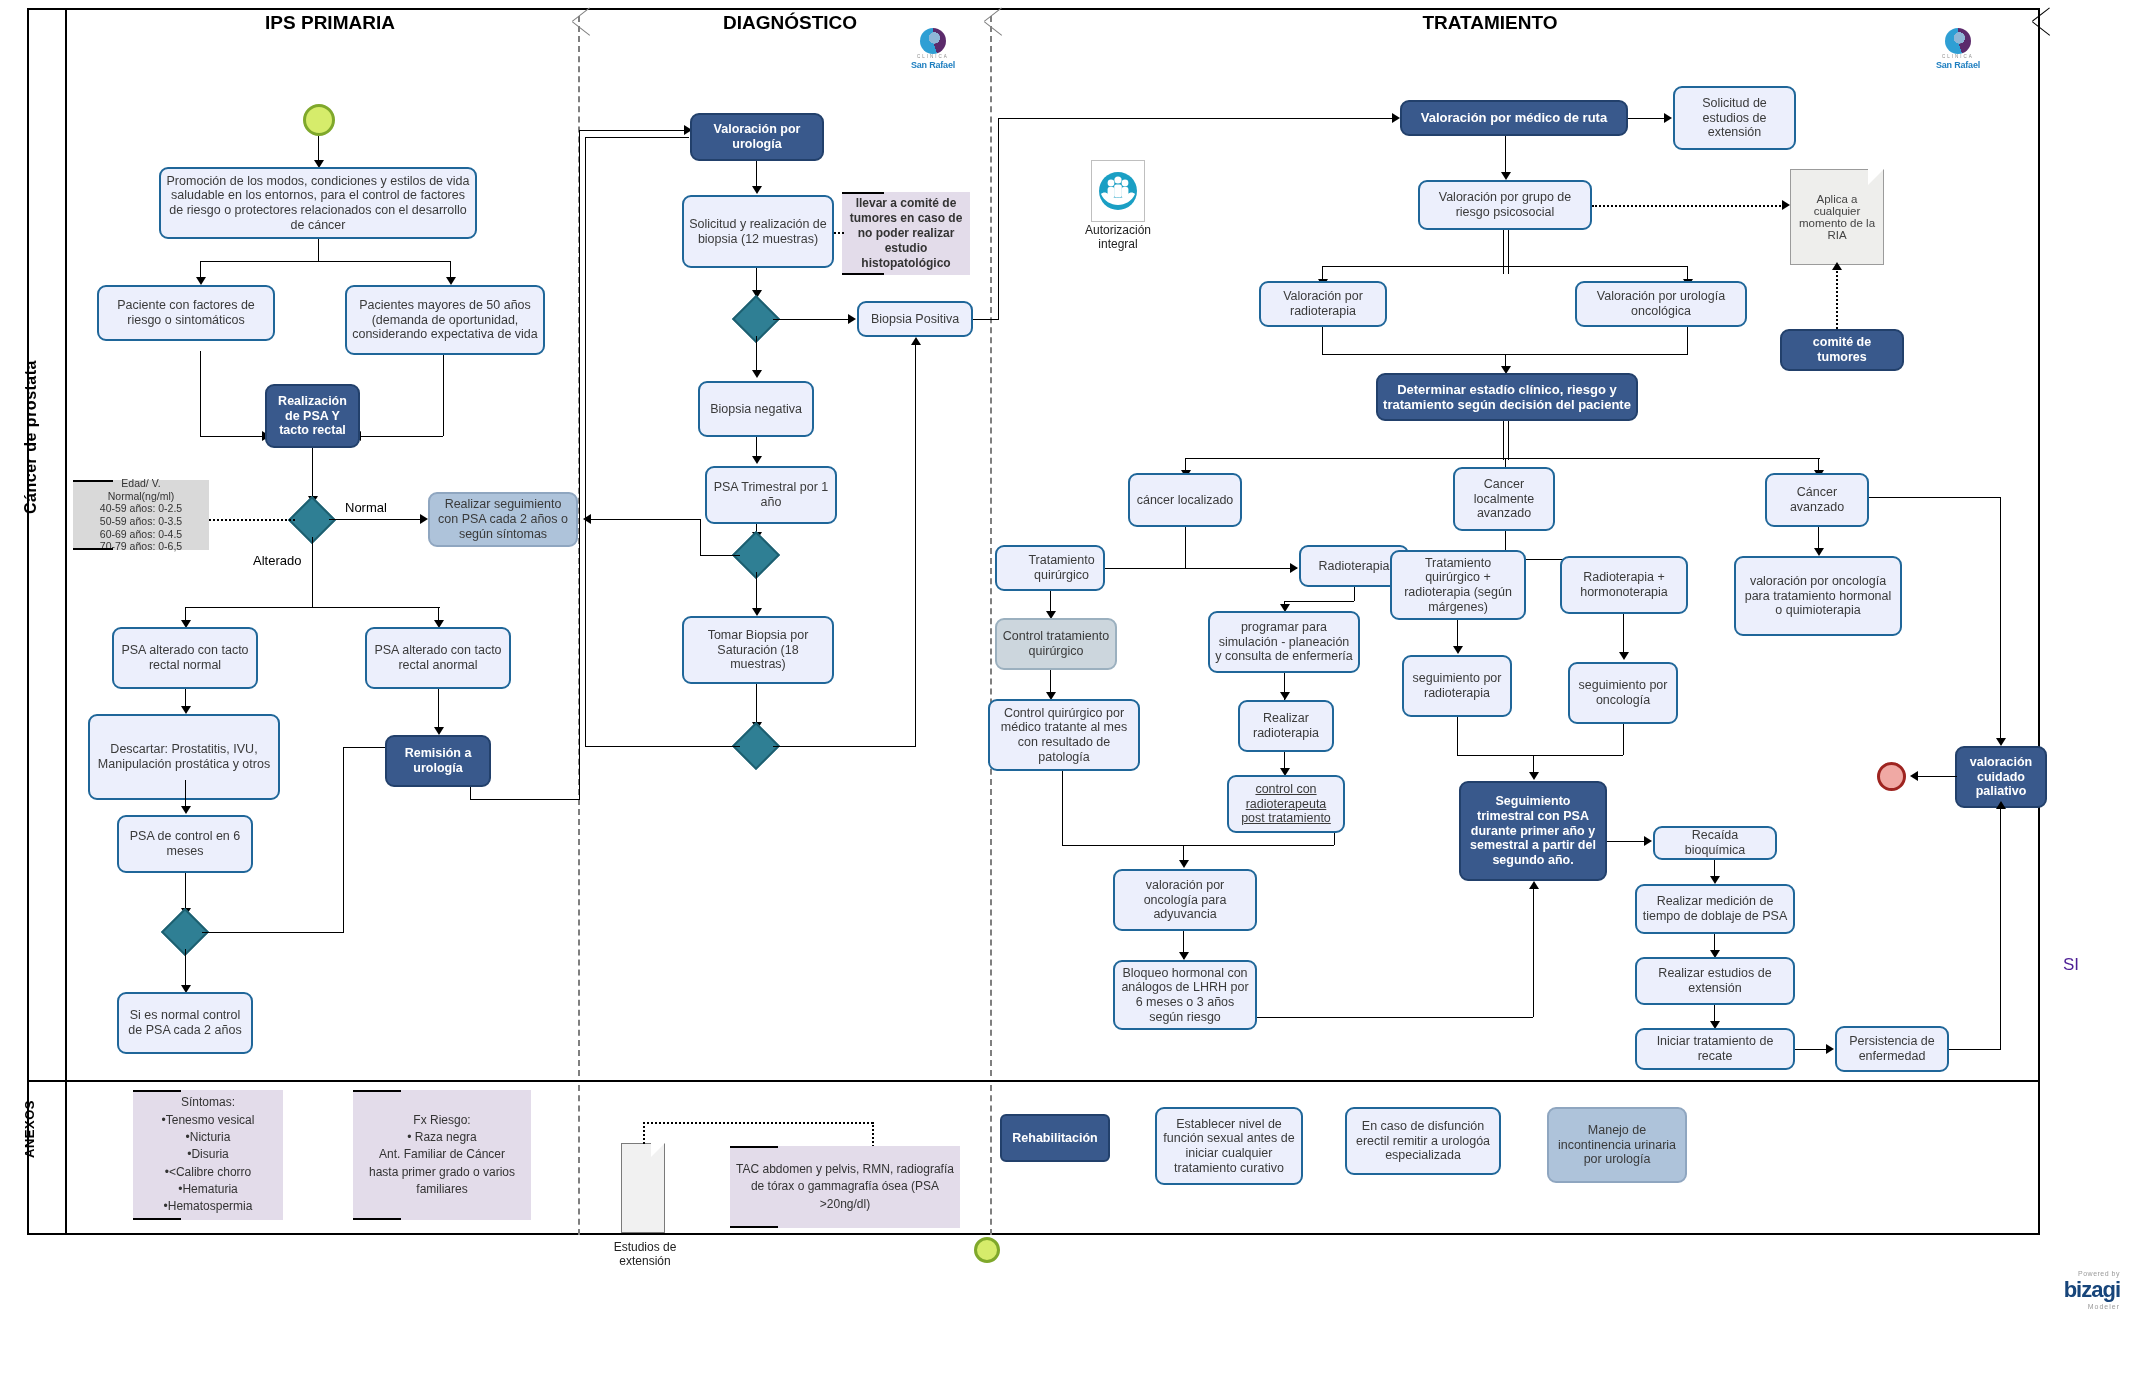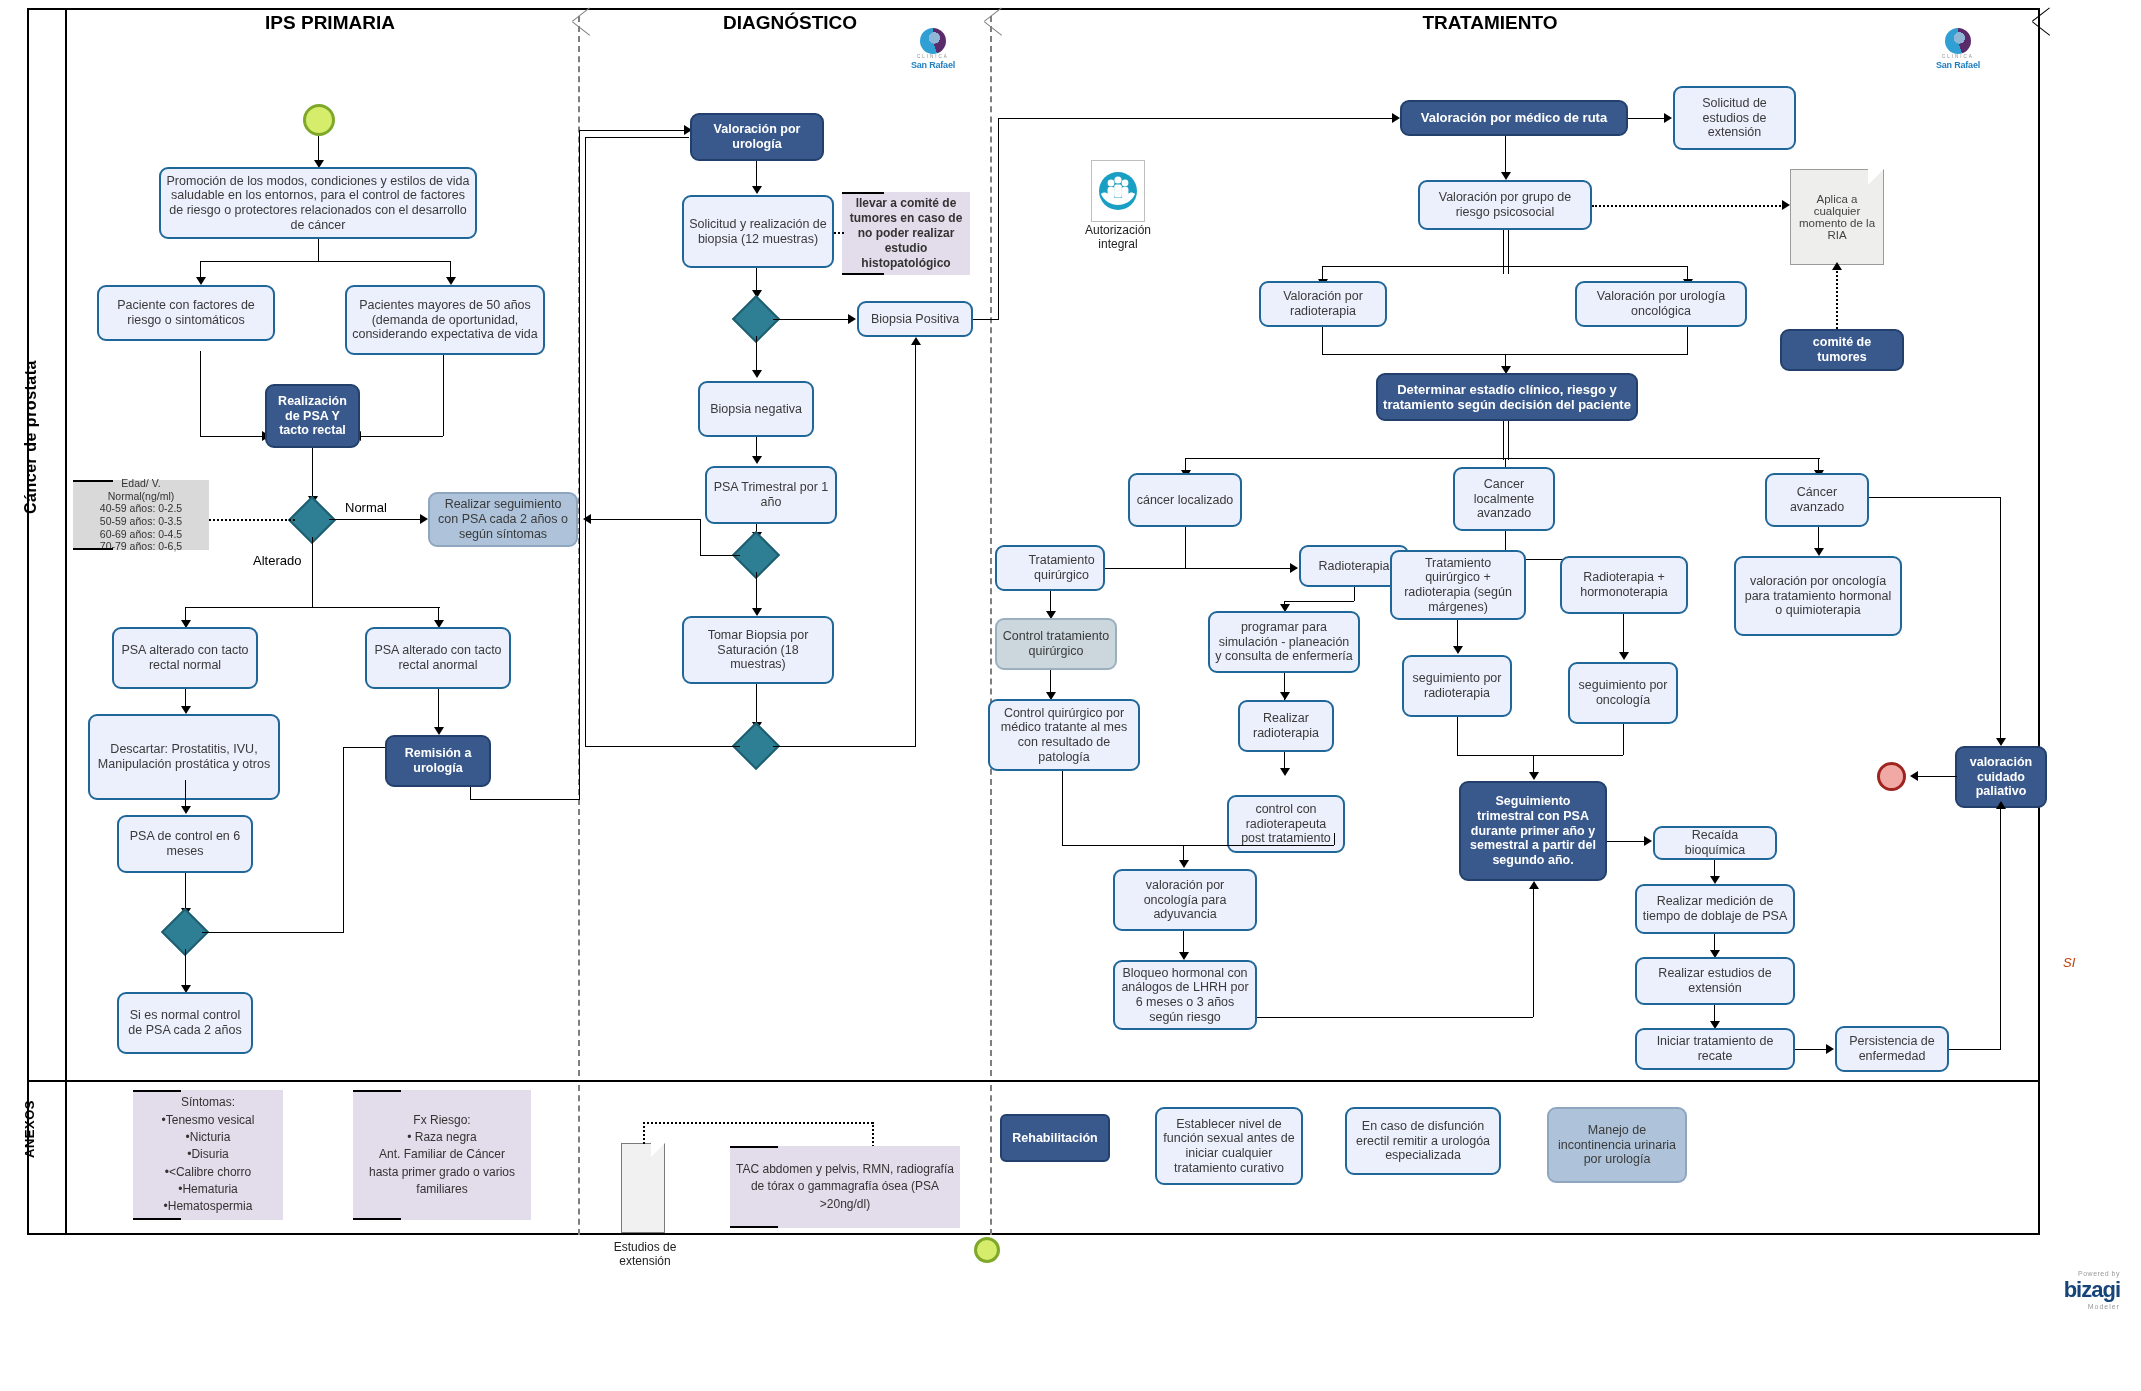--- a/index.html
+++ b/index.html
@@ -70,21 +70,21 @@
 
   .authicon{position:absolute;text-align:center;}
   .authicon .sq{width:52px;height:60px;border:1px solid #bfbfbf;margin:0 auto;display:flex;align-items:center;justify-content:center;}
   .authicon .lbl{font-size:12px;color:#222;margin-top:2px;line-height:1.15;}
 
   .bizagi{position:absolute;text-align:right;}
   .bizagi .pw{font-size:7px;color:#9a9a9a;letter-spacing:.5px;}
   .bizagi .bz{font-size:22px;font-weight:bold;color:#17457a;letter-spacing:-1px;}
   .bizagi .md{font-size:7px;color:#9a9a9a;letter-spacing:1px;}
 
-  .si-text{position:absolute;font-size:13px;color:#c2410c;font-style:italic;}
+  .si-text{position:absolute;font-size:17px;color:#4c1d95;}
 </style>
 </head>
 <body>
 
 <div id="canvas">
 
   <div class="pool-outer"></div>
   <div class="pool-label-col"></div>
   <div class="pool-label-col2"></div>
   <div class="hsep" style="top:1080px;"></div>
@@ -365,21 +365,21 @@
   <div class="ln lnv" style="left:1284px;top:601px;height:7px;"></div>
   <div class="arr arr-d" style="left:1280px;top:604px;"></div>
   <div class="node" style="left:1208px;top:611px;width:152px;height:62px;">programar para simulación - planeación y consulta de enfermería</div>
 
   <div class="ln lnv" style="left:1284px;top:673px;height:27px;"></div>
   <div class="arr arr-d" style="left:1280px;top:692px;"></div>
   <div class="node" style="left:1238px;top:700px;width:96px;height:52px;">Realizar radioterapia</div>
 
   <div class="ln lnv" style="left:1284px;top:752px;height:22px;"></div>
   <div class="arr arr-d" style="left:1280px;top:768px;"></div>
-  <div class="node" style="left:1227px;top:795px;width:118px;height:58px;">control con radioterapeuta post tratamiento</div>
+  <div class="node" style="left:1227px;top:775px;width:118px;height:58px;text-decoration:underline;">control con radioterapeuta post tratamiento</div>
 
   <div class="ln lnv" style="left:1062px;top:771px;height:74px;"></div>
   <div class="ln lnv" style="left:1334px;top:833px;height:12px;"></div>
   <div class="ln lnh" style="left:1062px;top:845px;width:272px;"></div>
   <div class="ln lnv" style="left:1183px;top:845px;height:19px;"></div>
   <div class="arr arr-d" style="left:1179px;top:860px;"></div>
   <div class="node" style="left:1113px;top:869px;width:144px;height:62px;">valoración por oncología para adyuvancia</div>
 
   <div class="ln lnv" style="left:1183px;top:931px;height:28px;"></div>
   <div class="arr arr-d" style="left:1179px;top:952px;"></div>

